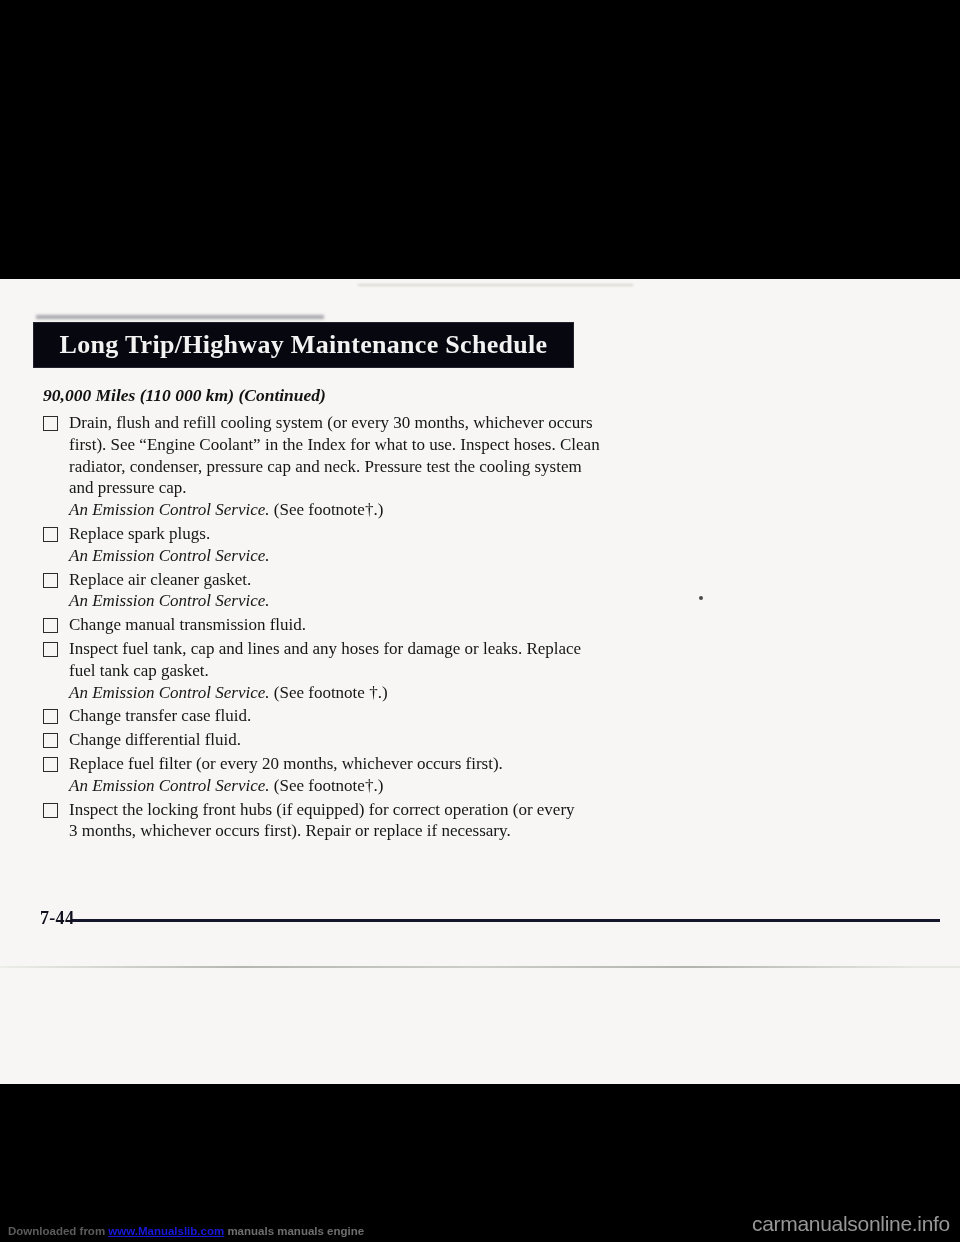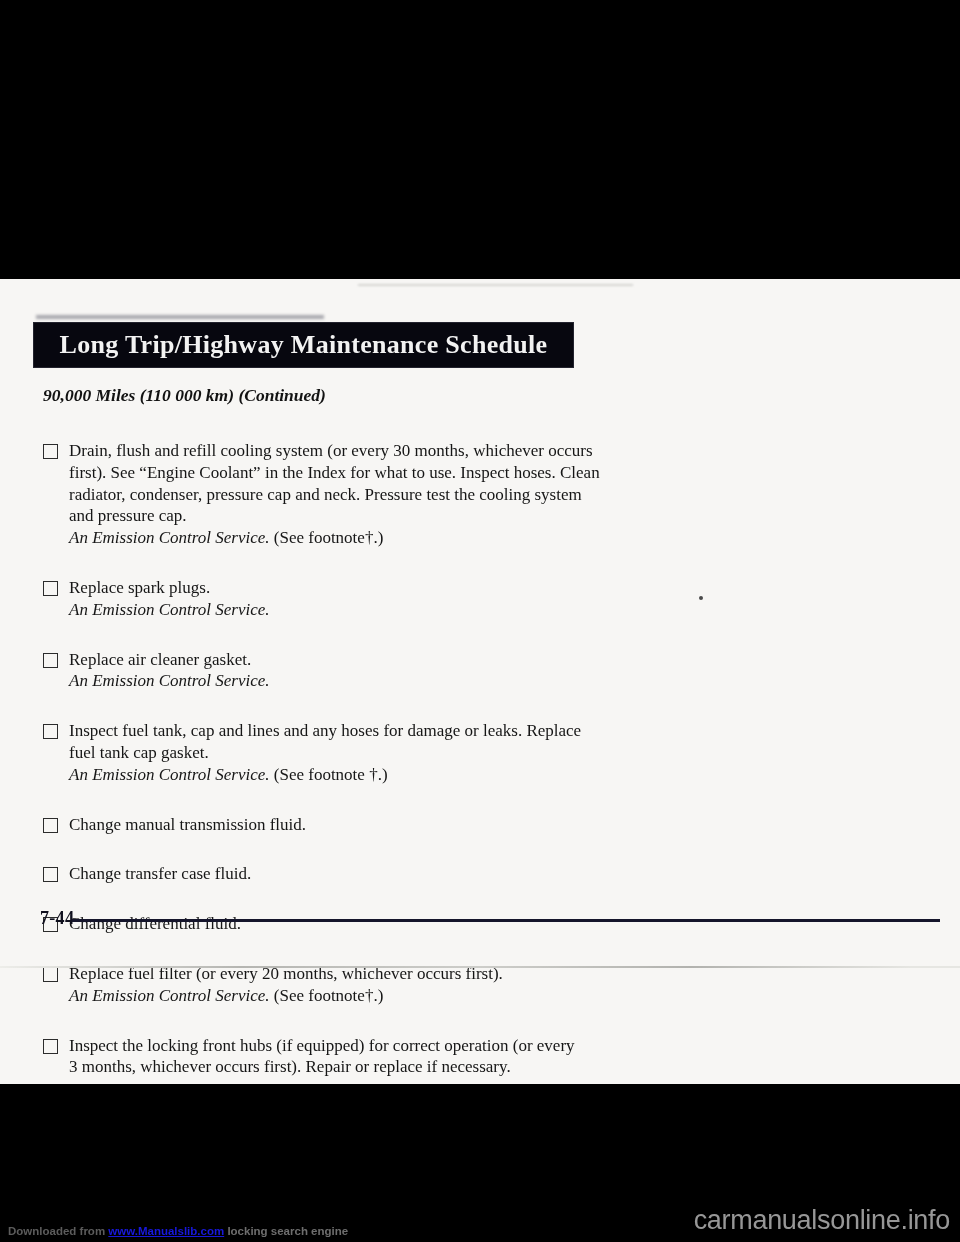--- a/index.html
+++ b/index.html
@@ -37,42 +37,42 @@
 
   .checklist{position:absolute;left:43px;top:133px;width:672px;}
   .check-item{
     position:relative;padding-left:26px;margin-bottom:2px;
     font-size:17px;line-height:21.8px;color:#161616;
   }
   .checkbox{
     position:absolute;left:0;top:4px;width:13px;height:13px;
     border:1.6px solid #2c2c2c;background:transparent;box-sizing:content-box;
   }
-  .check-main{white-space:pre-line;margin-top:28px;}
+  .check-main{white-space:pre-line;}
   .emission .it{font-style:italic;}
   .emission .fn{font-style:normal;}
 
   .pageno{
     position:absolute;left:40px;top:629px;
     font-size:18px;font-weight:bold;color:#10101e;letter-spacing:.3px;
   }
   .pageno-rule{position:absolute;left:72px;top:640px;width:868px;height:3px;background:#15152b;}
 
   .watermark{
     position:absolute;left:8px;bottom:5px;
     font-family:"Liberation Sans","DejaVu Sans",sans-serif;
     font-size:11.5px;font-weight:bold;color:#5c5c5c;white-space:nowrap;
   }
   .watermark a{color:#1818dd;text-decoration:underline;cursor:pointer;}
   .watermark .suffix{color:#6e6e6e;}
 
   .site-brand{
     position:absolute;right:10px;bottom:6px;
     font-family:"Liberation Sans","DejaVu Sans",sans-serif;
-    font-size:27px;color:#979797;letter-spacing:-0.3px;white-space:nowrap;margin-top:47px;
+    font-size:21px;color:#979797;letter-spacing:-0.3px;white-space:nowrap;margin-top:47px;
   }
 </style>
 </head>
 <body>
 
 <div class="band-top"></div>
 
 <div class="page">
   <div class="artifact-top-edge"></div>
   <div class="artifact-title-shadow"></div>
@@ -101,28 +101,28 @@
     </div>
 
     <div class="check-item">
       <span class="checkbox"></span>
       <div class="check-main">Replace air cleaner gasket.</div>
       <div class="emission"><span class="it">An Emission Control Service.</span></div>
     </div>
 
     <div class="check-item">
       <span class="checkbox"></span>
-      <div class="check-main">Inspect fuel tank, cap and lines and any hoses for damage or leaks. Replace
-fuel tank cap gasket.</div>
-      <div class="emission"><span class="it">An Emission Control Service.</span><span class="fn"> (See footnote †.)</span></div>
+      <div class="check-main">Change manual transmission fluid.</div>
     </div>
 
     <div class="check-item">
       <span class="checkbox"></span>
-      <div class="check-main">Change manual transmission fluid.</div>
+      <div class="check-main">Inspect fuel tank, cap and lines and any hoses for damage or leaks. Replace
+fuel tank cap gasket.</div>
+      <div class="emission"><span class="it">An Emission Control Service.</span><span class="fn"> (See footnote †.)</span></div>
     </div>
 
     <div class="check-item">
       <span class="checkbox"></span>
       <div class="check-main">Change transfer case fluid.</div>
     </div>
 
     <div class="check-item">
       <span class="checkbox"></span>
       <div class="check-main">Change differential fluid.</div>
@@ -144,15 +144,15 @@
 
   <div class="artifact-dot"></div>
 
   <div class="pageno">7-44</div>
   <div class="pageno-rule"></div>
 
   <div class="artifact-page-bottom"></div>
 </div>
 
 <div class="footer-band">
-  <div class="watermark"><span>Downloaded from </span><a>www.Manualslib.com</a><span class="suffix"> locking search engine</span></div>
+  <div class="watermark"><span>Downloaded from </span><a>www.Manualslib.com</a><span class="suffix"> manuals manuals engine</span></div>
   <div class="site-brand">carmanualsonline.info</div>
 </div>
 
 </body></html>

